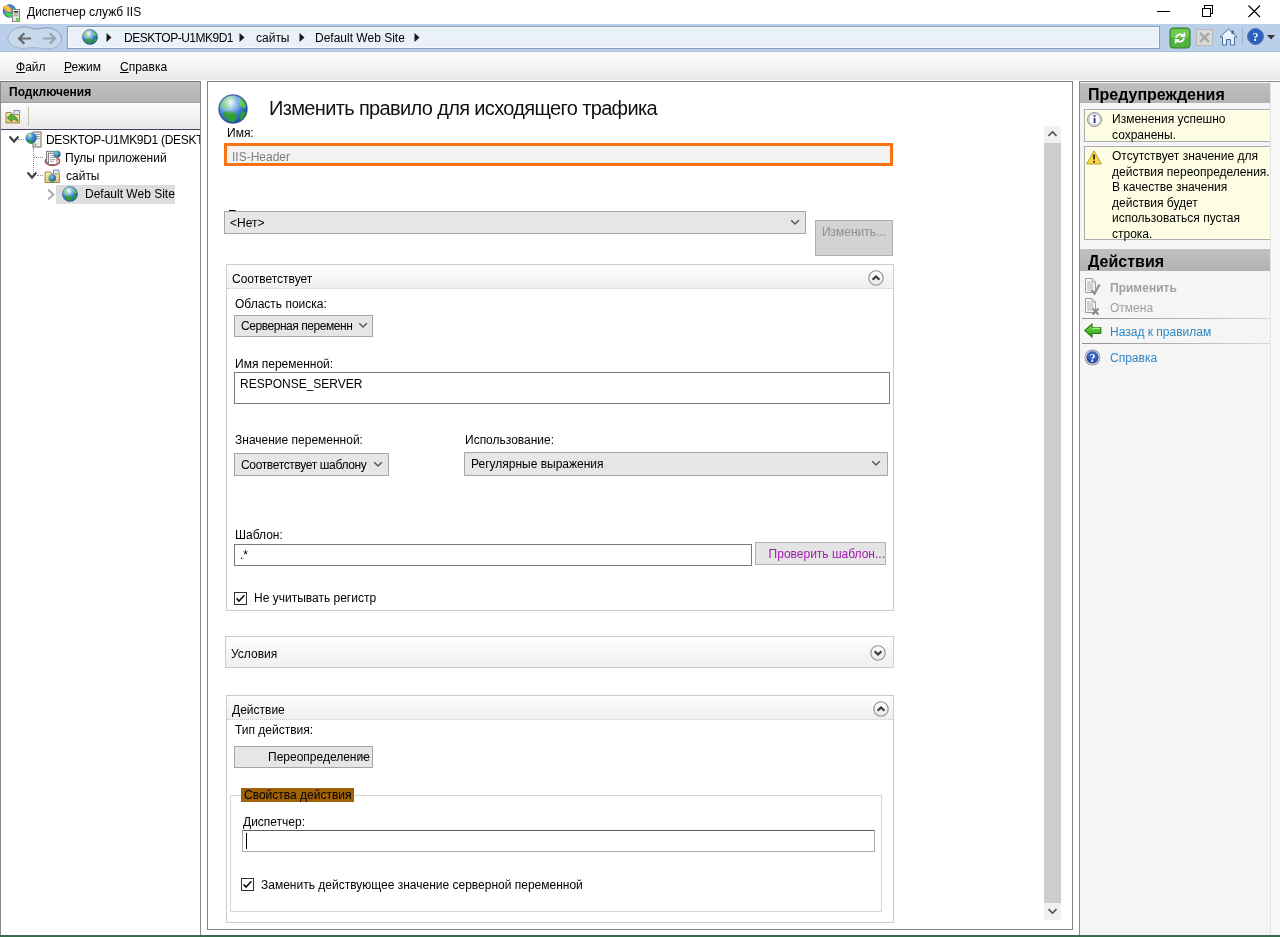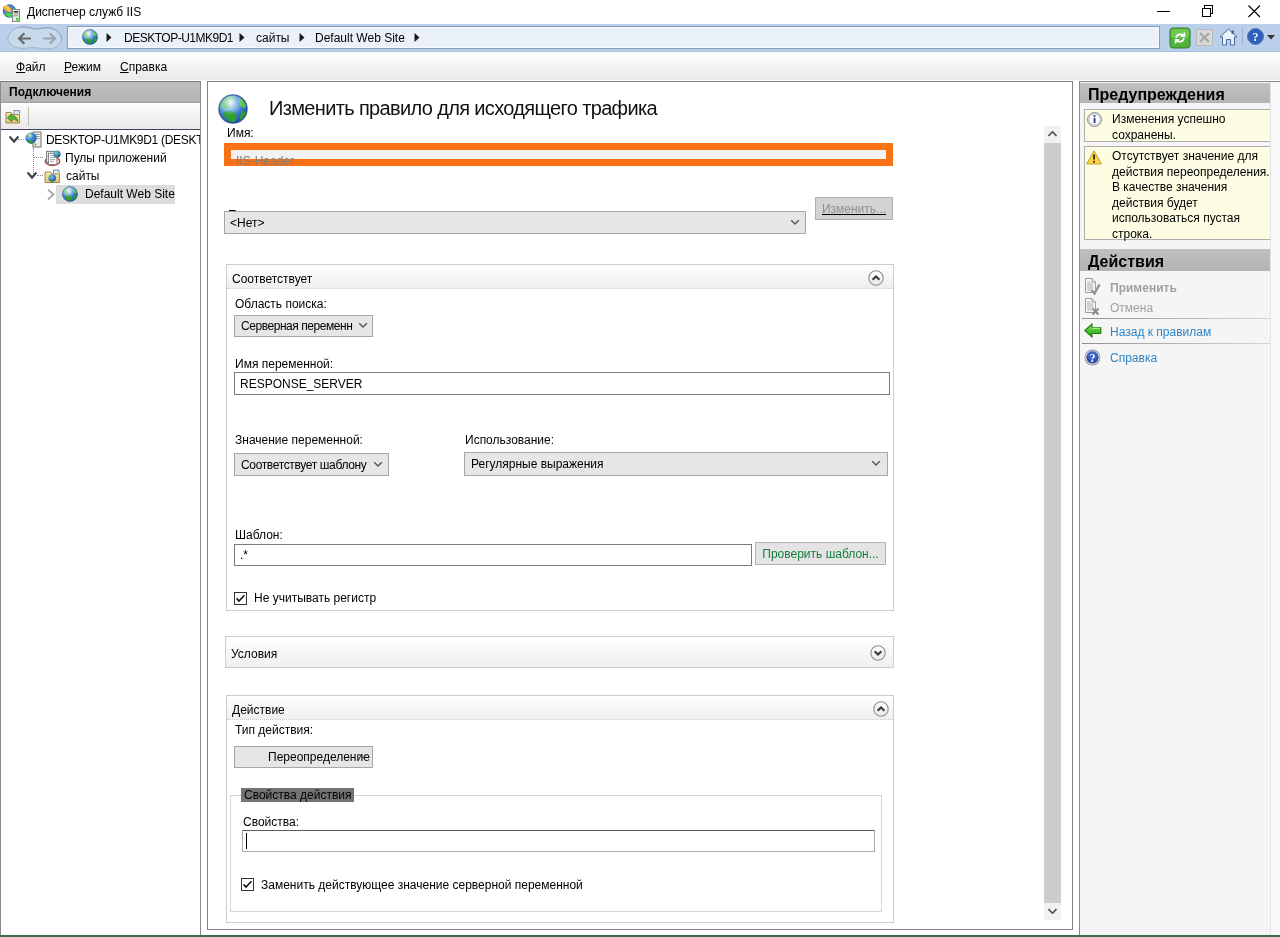--- a/index.html
+++ b/index.html
@@ -240,49 +240,49 @@
     </svg>
     <div class="abs treerow" style="left:84px; top:105px;">Default Web Site</div>
   </div>
 
   <div class="abs" id="main"></div>
   <svg class="abs" style="left:218px; top:94px;" width="30" height="30" viewBox="0 0 16 16">
     <use href="#globe16"></use>
   </svg>
   <div class="abs" style="left:269px; top:97px; font-size:20px; letter-spacing:-0.65px; color:#111;">Изменить правило для исходящего трафика</div>
   <div class="abs label" style="left:227px; top:126px;">Имя:</div>
-  <div class="abs" style="left:224px; top:143px; width:669px; height:23px; background:#f2f2f2; border:7px solid #f97316;">
+  <div class="abs" style="left:224px; top:143px; width:669px; height:23px; background:#f2f2f2; border:3px solid #f97316;">
     <div style="margin:4px 0 0 5px; font-size:12px; color:#7e7e7e;">IIS-Header</div>
   </div>
   <div class="abs label" style="left:228px; top:208px;">Предварительное условие:</div>
   <div class="abs" style="left:224px; top:211px; width:582px; height:23px; background:#e6e6e6; border:1px solid #a6a6a6;">
     <div style="margin:4px 0 0 5px; font-size:12px; color:#000;">&lt;Нет&gt;</div>
   </div>
   <svg class="abs" style="left:791px; top:220px;" width="9" height="6">
     <use href="#combochev"></use>
   </svg>
-  <div class="abs" style="left:815px; top:197px; width:78px; height:23px; background:#d3d3d3; border:1px solid #b0b0b0;text-decoration:underline;">
+  <div class="abs" style="left:815px; top:220px; width:78px; height:36px; background:#d3d3d3; border:1px solid #b0b0b0;">
     <div style="text-align:center; margin-top:4px; font-size:12px; color:#8f8f8f;">Изменить...</div>
   </div>
 
   <div class="abs section" style="left:226px; top:264px; width:668px; height:347px;"></div>
   <div class="abs sechead" style="left:232px; top:272px;">Соответствует</div>
   <div class="abs" style="left:227px; top:288px; width:666px; height:1px; border-top:1px dotted #c9c9c9;"></div>
   <svg class="abs" style="left:868px; top:270px;" width="16" height="16">
     <use href="#chevup"></use>
   </svg>
   <div class="abs label" style="left:235px; top:297px;">Область поиска:</div>
   <div class="abs combo" style="left:234px; top:315px; width:139px; height:22px;">
     <div style="margin:3px 0 0 6px; letter-spacing:-0.45px;">Серверная переменн</div>
   </div>
   <svg class="abs" style="left:359px; top:323px;" width="9" height="6">
     <use href="#combochev"></use>
   </svg>
   <div class="abs label" style="left:235px; top:357px;">Имя переменной:</div>
-  <div class="abs" style="left:234px; top:372px; width:656px; height:23px; background:#fff; border:1px solid #7a7a7a;">
+  <div class="abs" style="left:234px; top:372px; width:656px; height:32px; background:#fff; border:1px solid #7a7a7a;">
     <div style="margin:4px 0 0 5px; font-size:12px; color:#000;">RESPONSE_SERVER</div>
   </div>
   <div class="abs label" style="left:235px; top:433px;">Значение переменной:</div>
   <div class="abs combo" style="left:234px; top:453px; width:155px; height:23px;">
     <div style="margin:4px 0 0 6px; letter-spacing:-0.35px;">Соответствует шаблону</div>
   </div>
   <svg class="abs" style="left:374px; top:462px;" width="9" height="6">
     <use href="#combochev"></use>
   </svg>
   <div class="abs label" style="left:465px; top:433px;">Использование:</div>
@@ -290,21 +290,21 @@
     <div style="margin:4px 16px 0 6px;">Регулярные выражения</div>
   </div>
   <svg class="abs" style="left:872px; top:461px;" width="9" height="6">
     <use href="#combochev"></use>
   </svg>
   <div class="abs label" style="left:235px; top:528px;">Шаблон:</div>
   <div class="abs" style="left:234px; top:544px; width:518px; height:22px; background:#fff; border:1px solid #7a7a7a;">
     <div style="margin:3px 0 0 5px; font-size:12px; color:#000;">.*</div>
   </div>
   <div class="abs" style="left:755px; top:542px; width:131px; height:23px; background:#e4e4e4; border:1px solid #b2b2b2;">
-    <div style="text-align:center; margin-top:4px; font-size:12px; color:#15803d;">Проверить шаблон...</div>
+    <div style="text-align:right; margin-top:4px; font-size:12px; color:#a21caf;">Проверить шаблон...</div>
   </div>
   <svg class="abs" style="left:234px; top:592px;" width="13" height="13">
     <use href="#checkbox"></use>
   </svg>
   <div class="abs label" style="left:254px; top:591px;">Не учитывать регистр</div>
 
   <div class="abs" style="left:225px; top:636px; width:669px; height:32px; border:1px solid #cccccc; background:linear-gradient(#fefefe,#efefef);"></div>
   <div class="abs sechead" style="left:231px; top:647px;">Условия</div>
   <svg class="abs" style="left:870px; top:645px;" width="16" height="16">
     <use href="#chevdown"></use>
@@ -317,22 +317,22 @@
     <use href="#chevup"></use>
   </svg>
   <div class="abs label" style="left:235px; top:723px;">Тип действия:</div>
   <div class="abs combo" style="left:234px; top:746px; width:139px; height:22px;padding-left:27px;">
     <div style="margin:3px 0 0 6px;">Переопределение</div>
   </div>
   <svg class="abs" style="left:359px; top:754px;" width="9" height="6">
     <use href="#combochev"></use>
   </svg>
   <div class="abs" style="left:230px; top:795px; width:652px; height:117px; border:1px solid #d5d5d5;"></div>
-  <div class="abs" style="left:241px; top:788px; background:#737373; font-size:12px; padding:0 3px;">Свойства действия</div>
-  <div class="abs label" style="left:243px; top:815px;">Свойства:</div>
+  <div class="abs" style="left:241px; top:788px; background:#a16207; font-size:12px; padding:0 3px;">Свойства действия</div>
+  <div class="abs label" style="left:243px; top:815px;">Диспетчер:</div>
   <div class="abs" style="left:242px; top:830px; width:633px; height:22px; background:#fff; border:1px solid #ababab; border-top:1px solid #5c5c5c;">
     <div style="margin-left:3px; margin-top:2px; width:1px; height:16px; background:#000;"></div>
   </div>
   <svg class="abs" style="left:241px; top:878px;" width="13" height="13">
     <use href="#checkbox"></use>
   </svg>
   <div class="abs label" style="left:261px; top:878px;">Заменить действующее значение серверной переменной</div>
 
   <div class="abs" style="left:1044px; top:126px; width:17px; height:794px; background:#f1f1f1;"></div>
   <div class="abs" style="left:1044px; top:143px; width:17px; height:760px; background:#cdcdcd;"></div>

